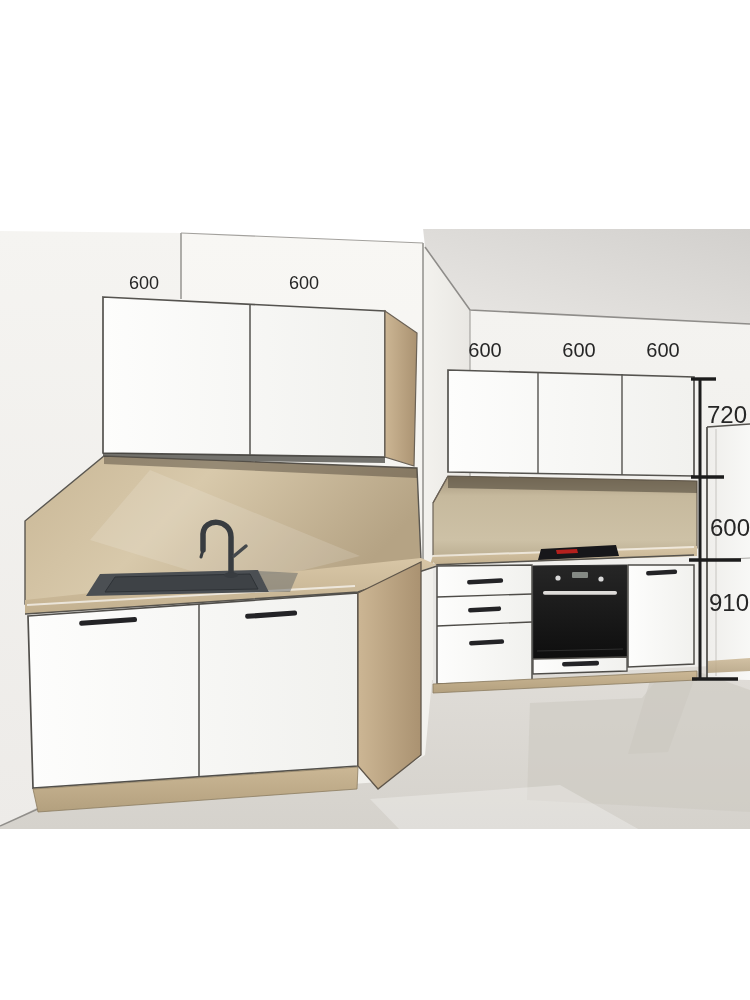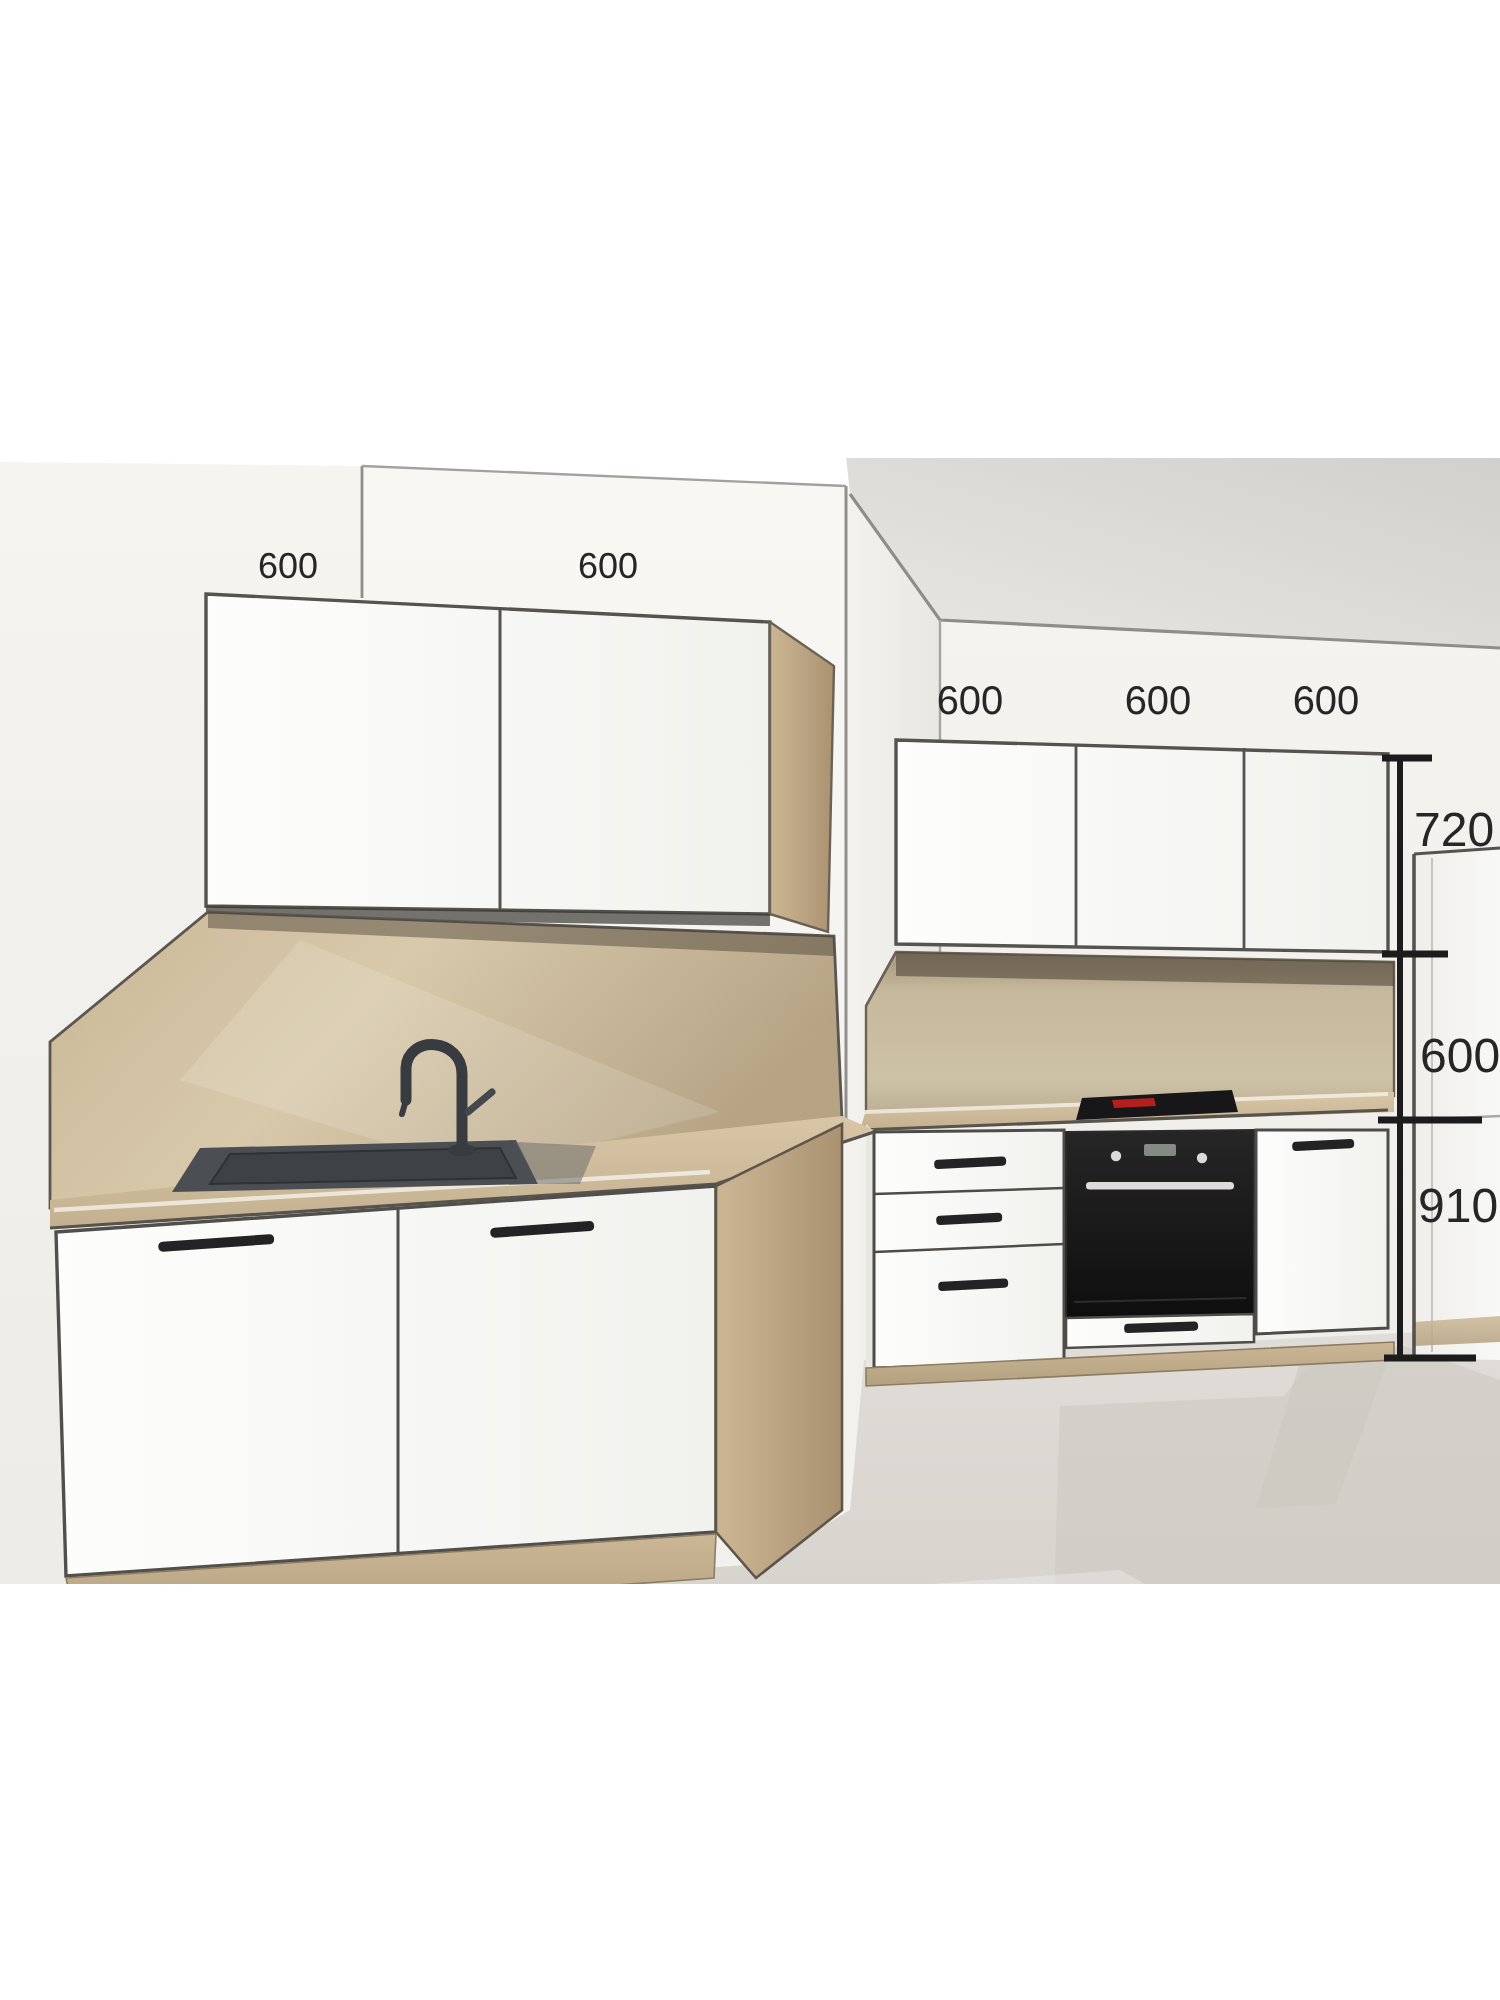--- a/index.html
+++ b/index.html
@@ -1,17 +1,17 @@
 <!DOCTYPE html>
 <html><head>
 <meta charset="utf-8">
 <style>
   html,body{margin:0;padding:0;background:#ffffff;}
   body{font-family:"Liberation Sans", sans-serif;}
-  .stage{width:750px;height:792px;position:relative;margin:0;background:#fff;}
+  .stage{width:750px;height:1000px;position:relative;margin:0;background:#fff;}
   svg{display:block;}
   text{font-family:"Liberation Sans", sans-serif; fill:#262626;}
   .dim-h-small{font-size:18px;font-weight:500;}
   .dim-h{font-size:20px;font-weight:500;}
   .dim-v{font-size:24px;font-weight:500;}
 </style>
 </head>
 <body>
 
 <div class="stage">

